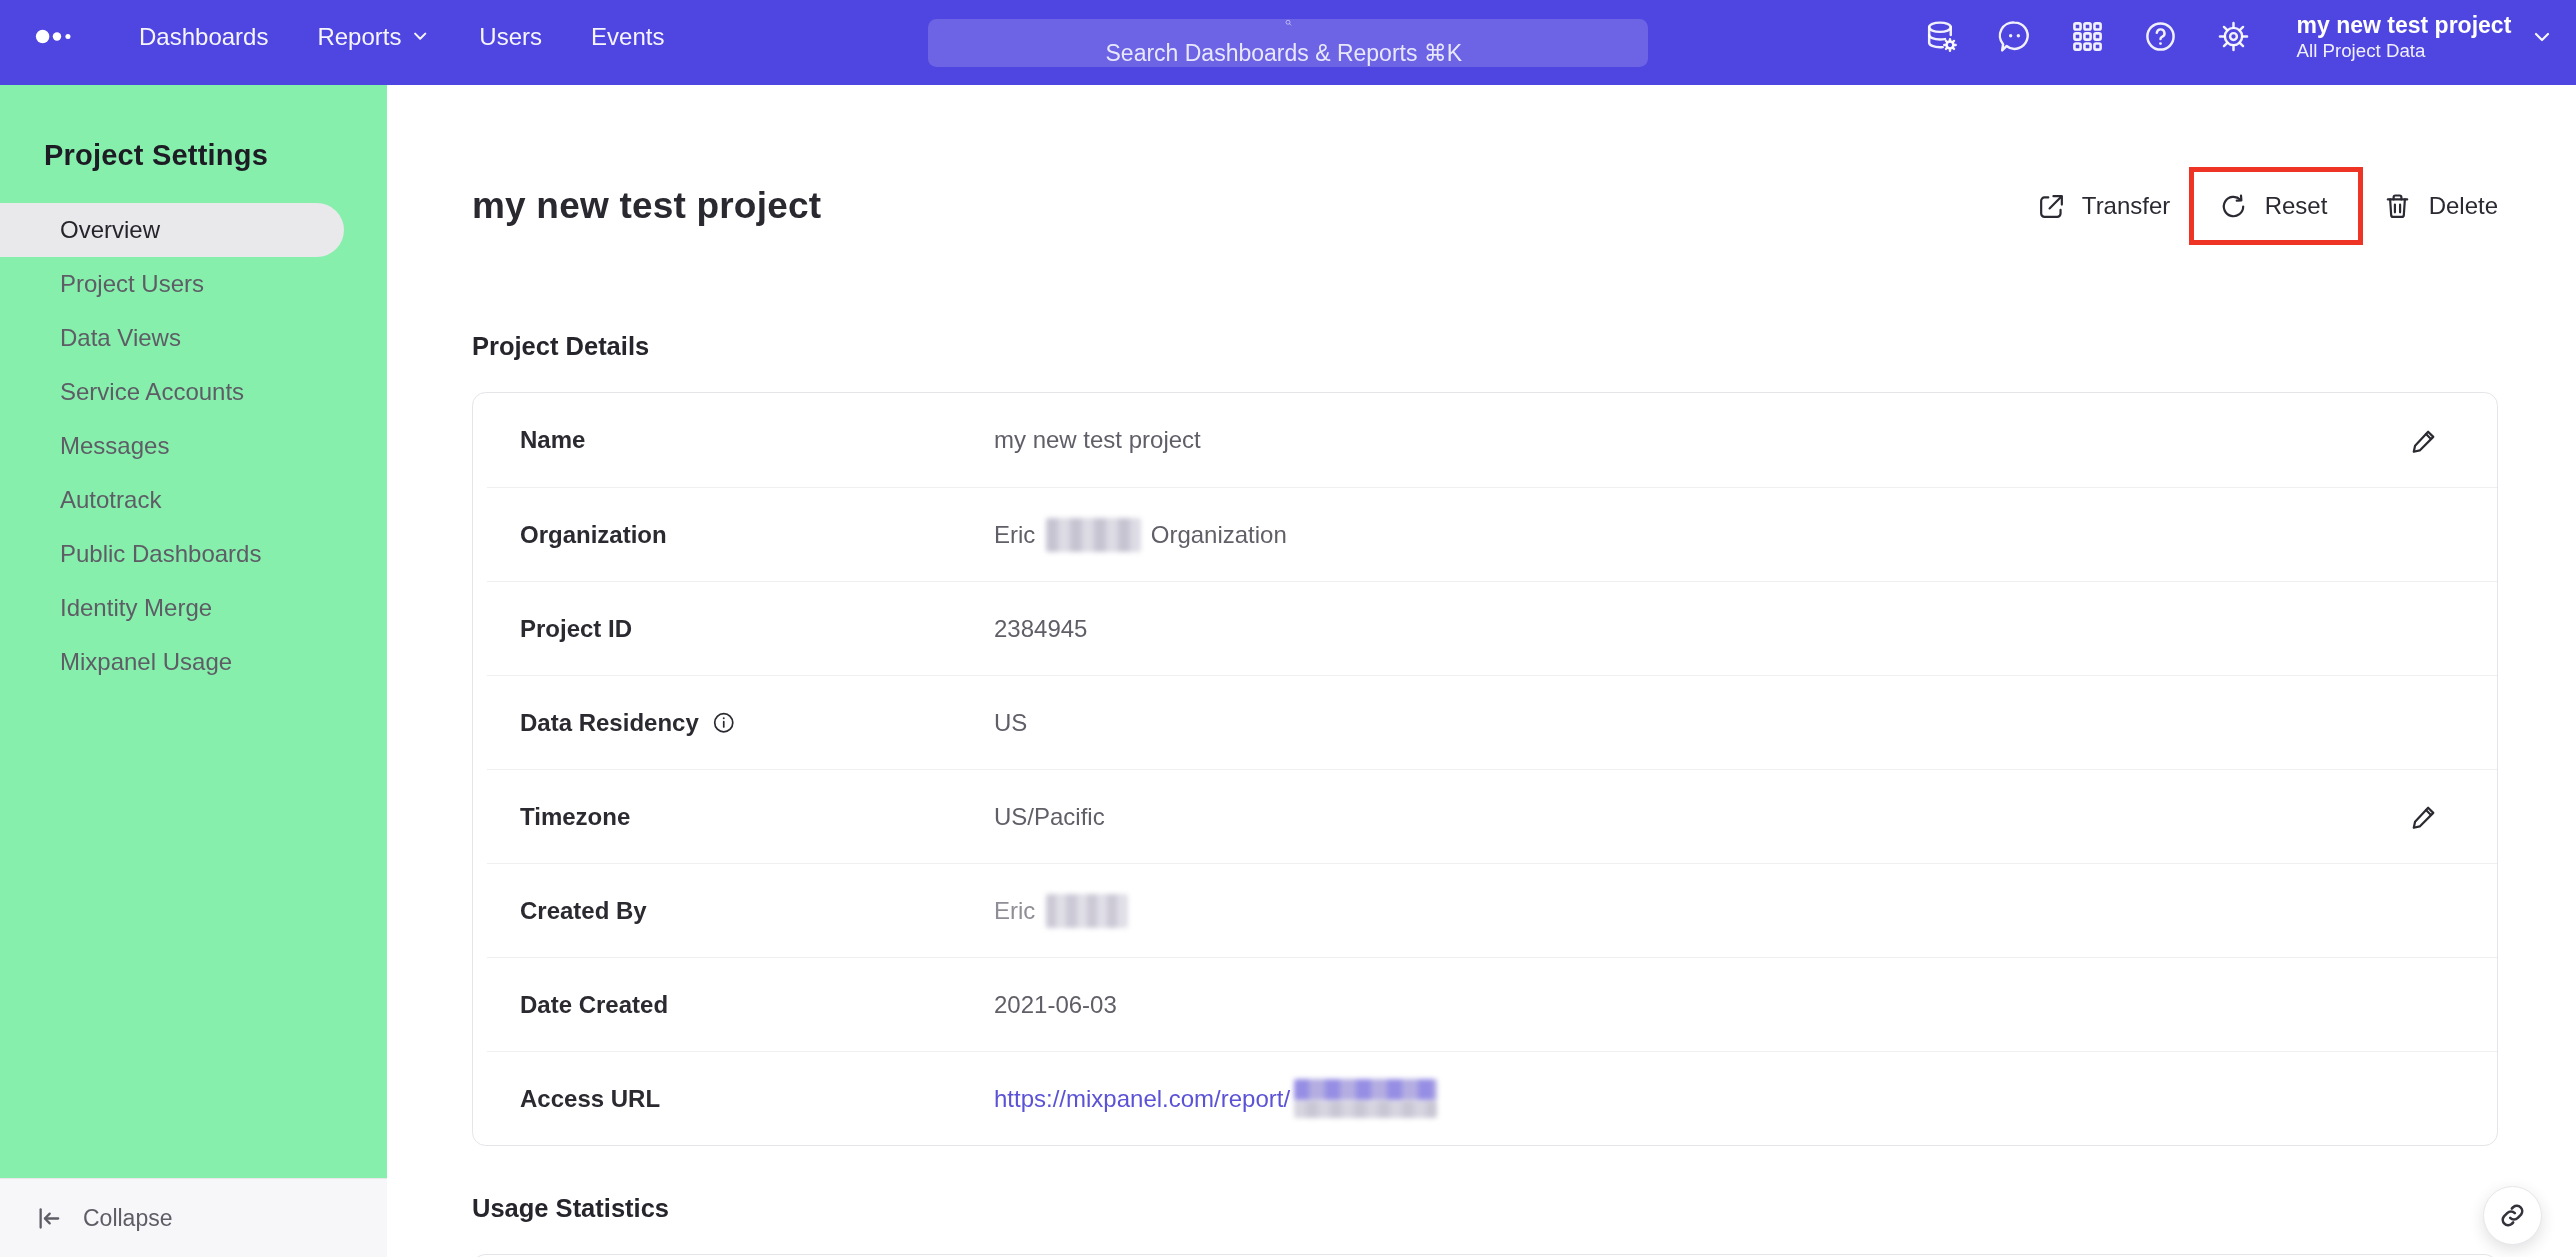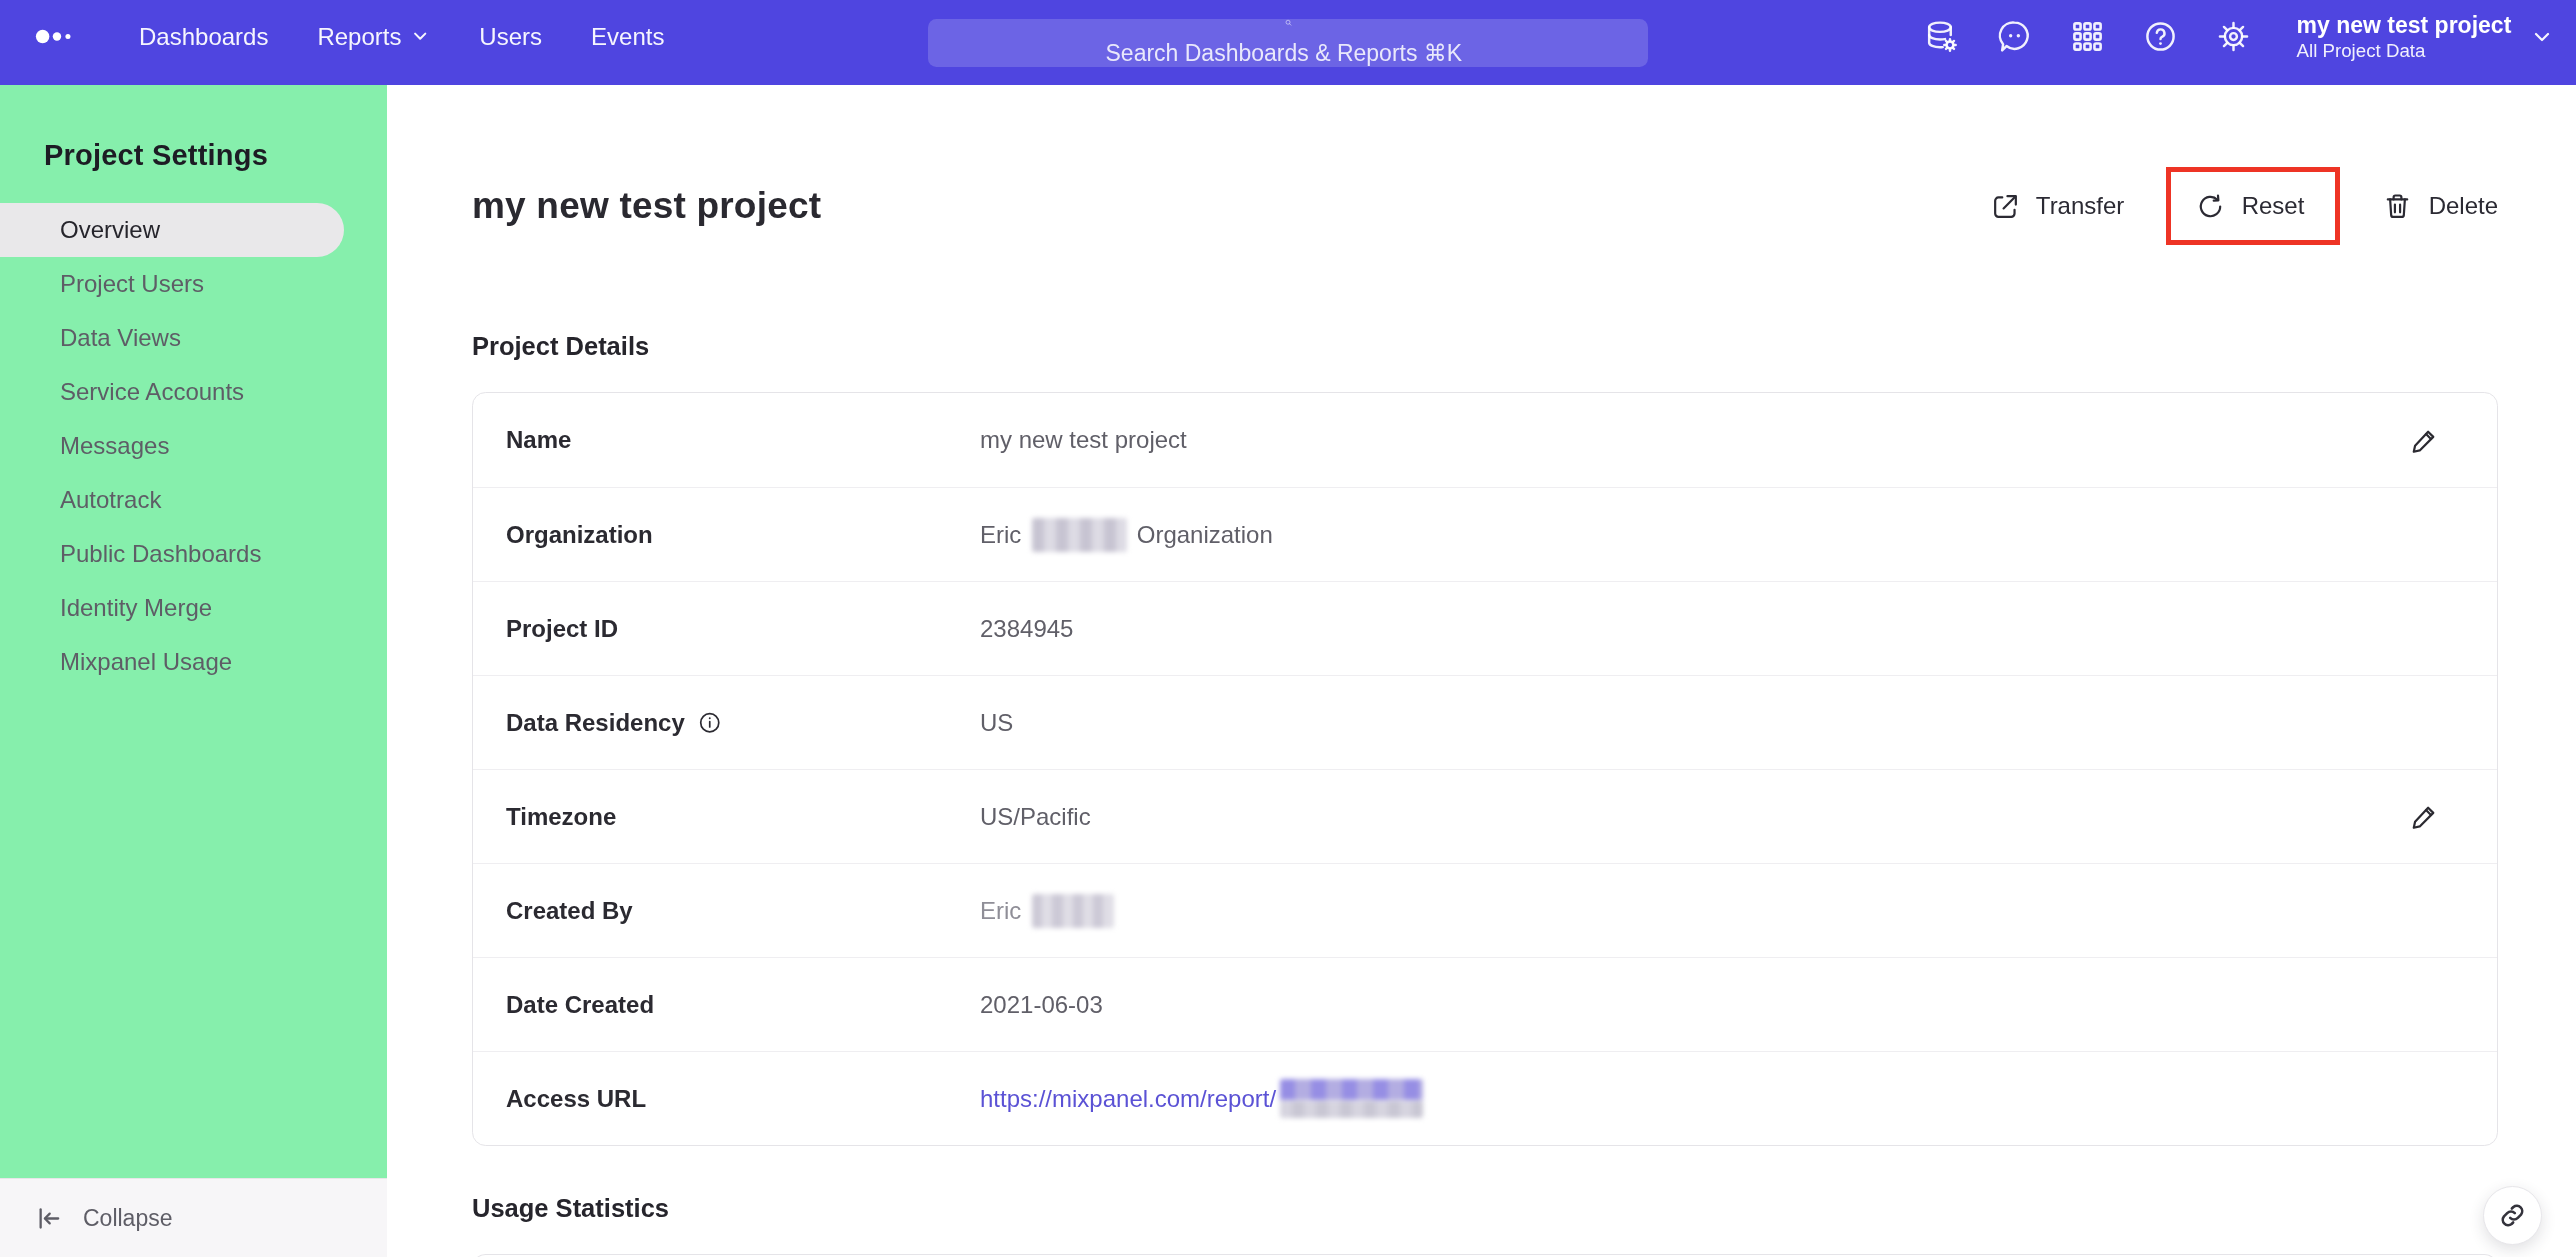--- a/index.html
+++ b/index.html
@@ -35,28 +35,28 @@
   .side-item.active { width:344px; background:#e9e8ea; border-radius:0 27px 27px 0; color:#26252c; }
   .collapse-bar { position:absolute; left:0; right:0; bottom:0; height:79px; border-top:1.7px solid #e7e6e9;
                   display:flex; align-items:center; gap:20px; padding-left:34px; color:#5e5d66;
                   font-size:23px; cursor:pointer; background:#f7f6f8; }
 
   
   .main { position:absolute; left:387px; top:85px; right:0; bottom:0; background:#fff;
           padding:0 78px 0 85px; overflow:hidden; }
   .page-header { margin-top:82px; display:flex; align-items:center; justify-content:space-between; }
   .page-title { font-size:37px; font-weight:bold; color:#2a2930; letter-spacing:0.2px; }
-  .actions { display:flex; align-items:center; gap:42px; }
+  .actions { display:flex; align-items:center; gap:19px; }
   .act-btn { display:inline-flex; align-items:center; gap:15.3px; background:none; border:none;
              font-size:24px; color:#2b2a33; font-weight:500; font-family:inherit; cursor:pointer; }
   .annotation { display:inline-flex; border:5.1px solid #ee3425; padding:18.7px 31px 18.7px 24px; }
   .section-heading { font-size:25.5px; font-weight:bold; color:#26252c; }
   .h-details { margin-top:87px; }
   .h-usage { margin-top:48px; }
-  .card { margin-top:31px; background:#fff; border:1.7px solid #e5e4e8; border-radius:13.6px; }
+  .card { margin-top:31px; background:#fff; border:1.7px solid #e5e4e8; border-radius:13.6px;padding-left:14px; }
   .row { display:flex; align-items:center; height:94px; padding:0 54px 0 33px; }
   .row + .row { border-top:1.7px solid #efeef1; }
   .row-label { width:474px; flex:none; font-size:24px; font-weight:bold; color:#2b2a31;
                display:flex; align-items:center; gap:12px; }
   .row-value { flex:1; font-size:24px; color:#605f68; display:flex; align-items:center; }
   .row-value.muted { color:#8f8e97; }
   .row-link { font-size:24px; color:#5b52d5; text-decoration:none; cursor:pointer; }
   .edit-btn { background:none; border:none; cursor:pointer; width:37px; height:37px;
               display:flex; align-items:center; justify-content:center; }
   .usage-card { height:102px; border-radius:13.6px 13.6px 0 0; border-bottom:none; }

